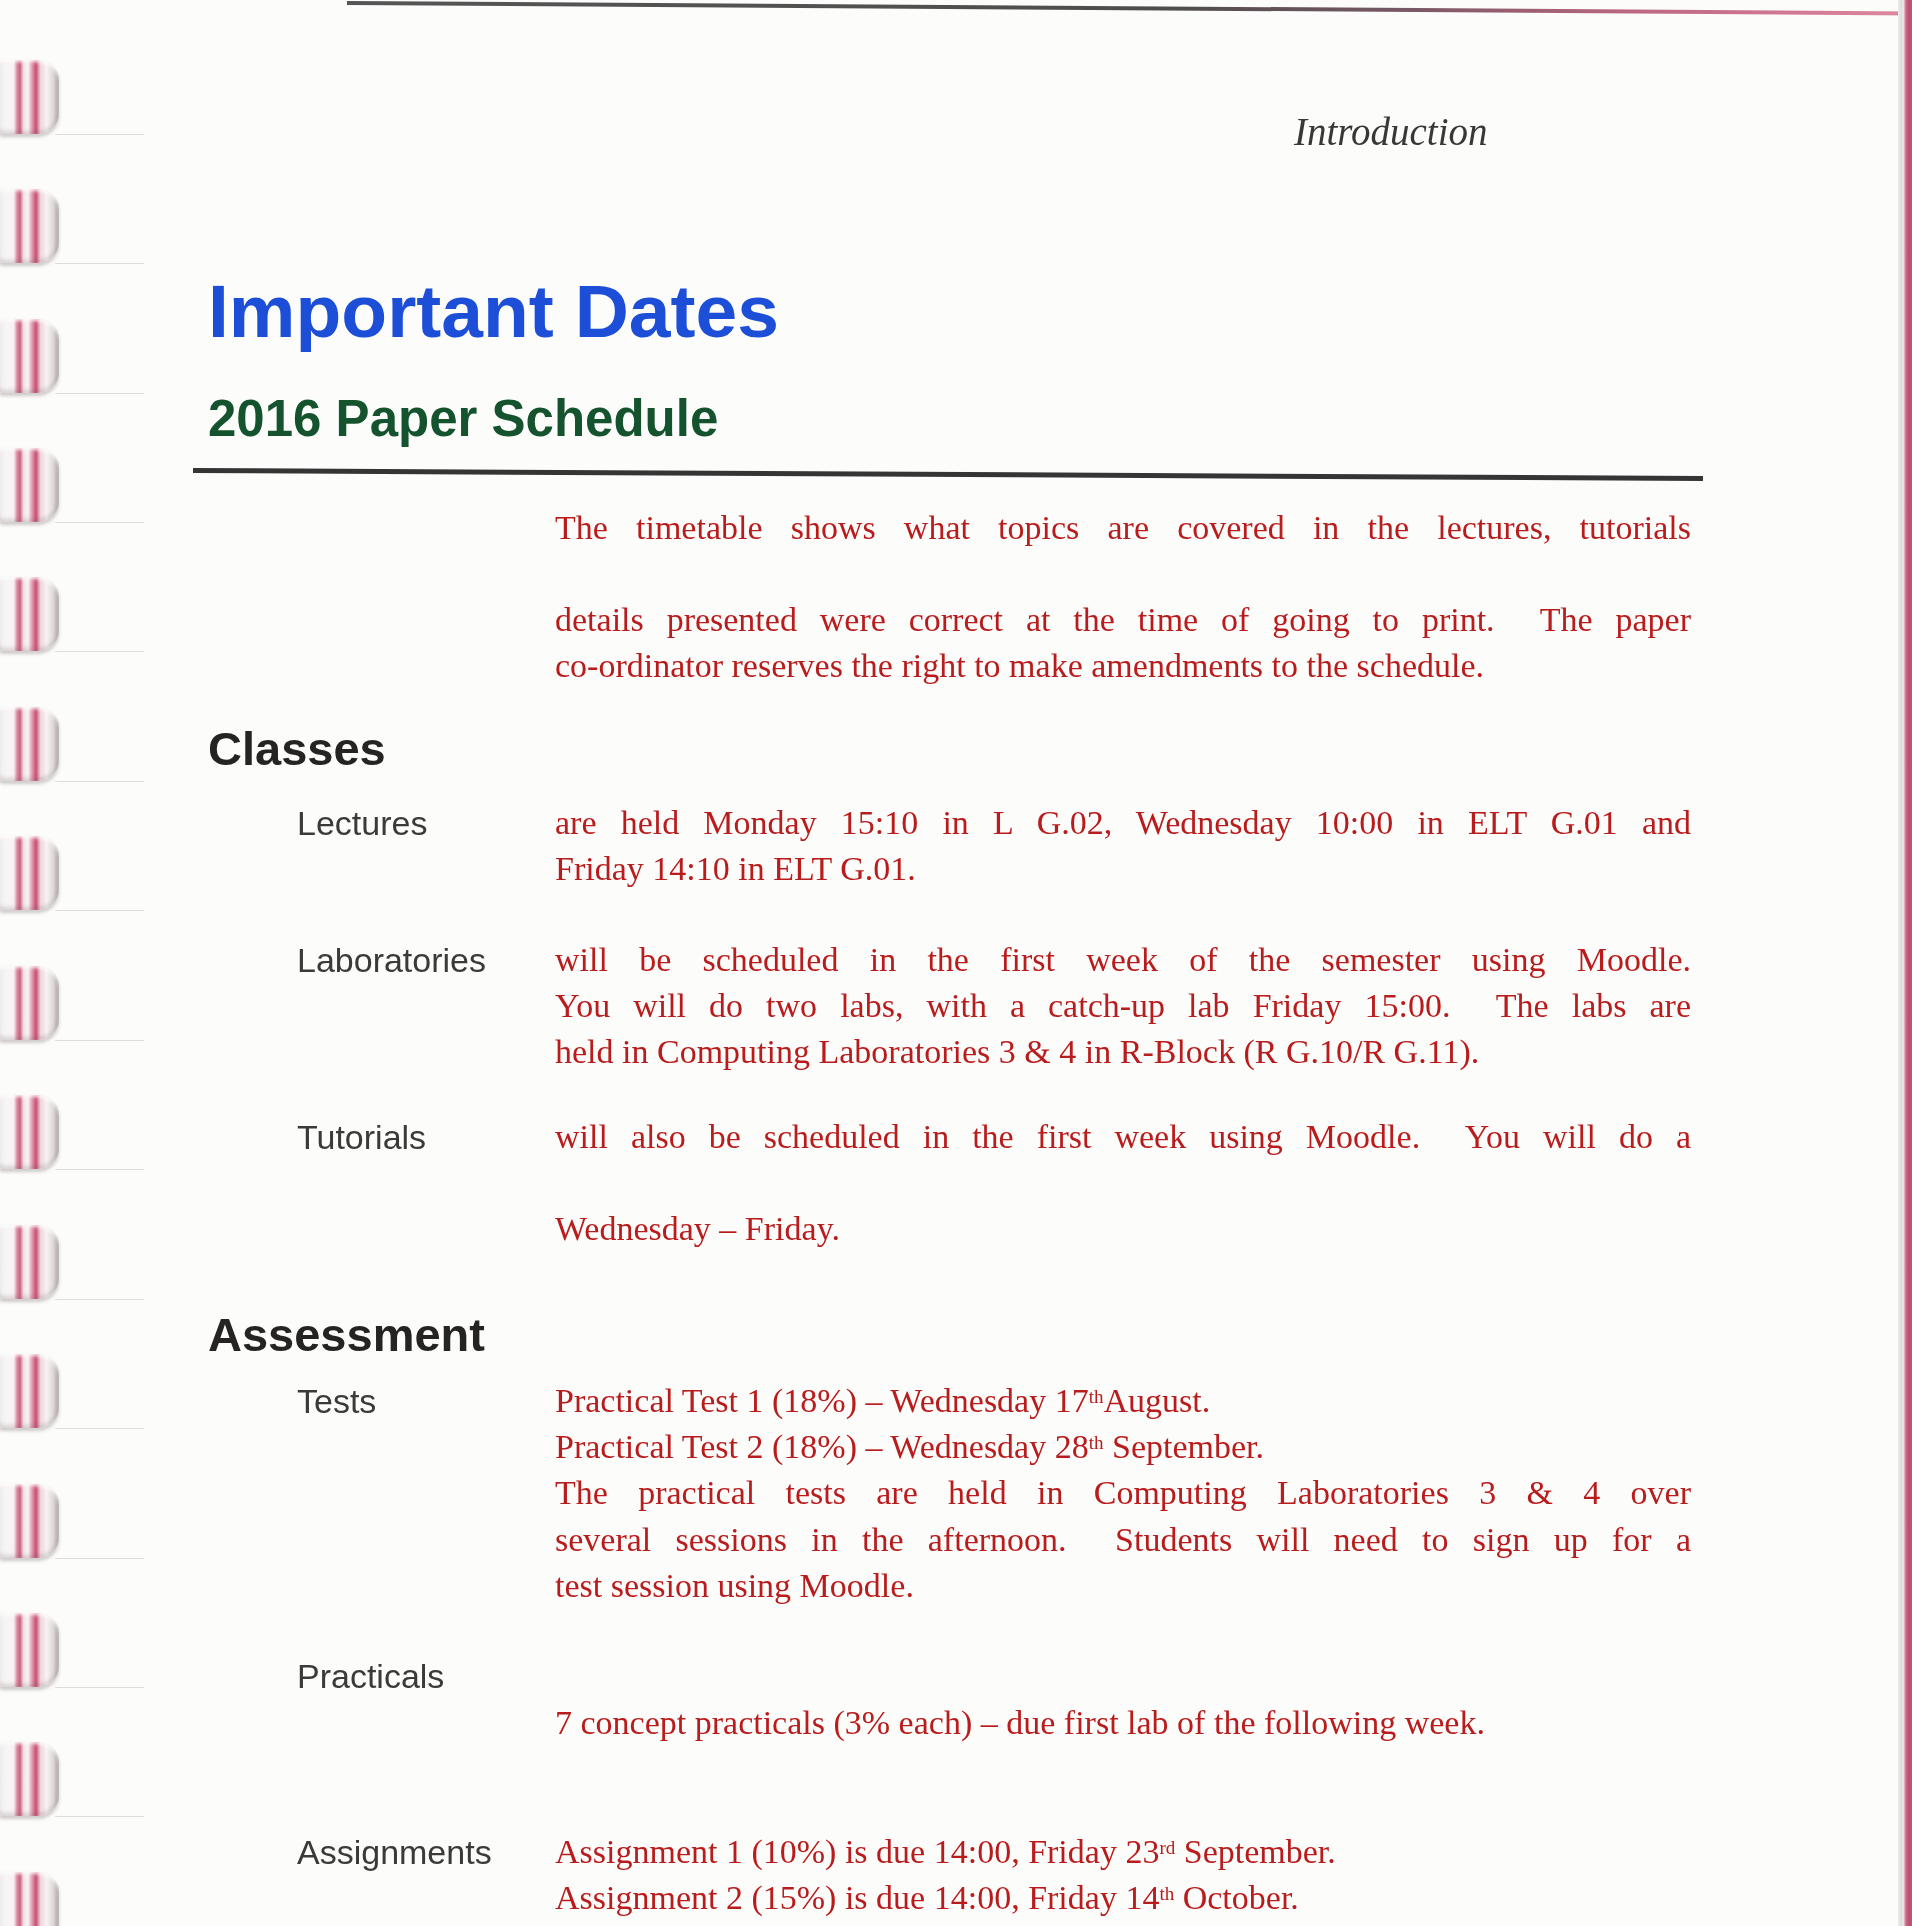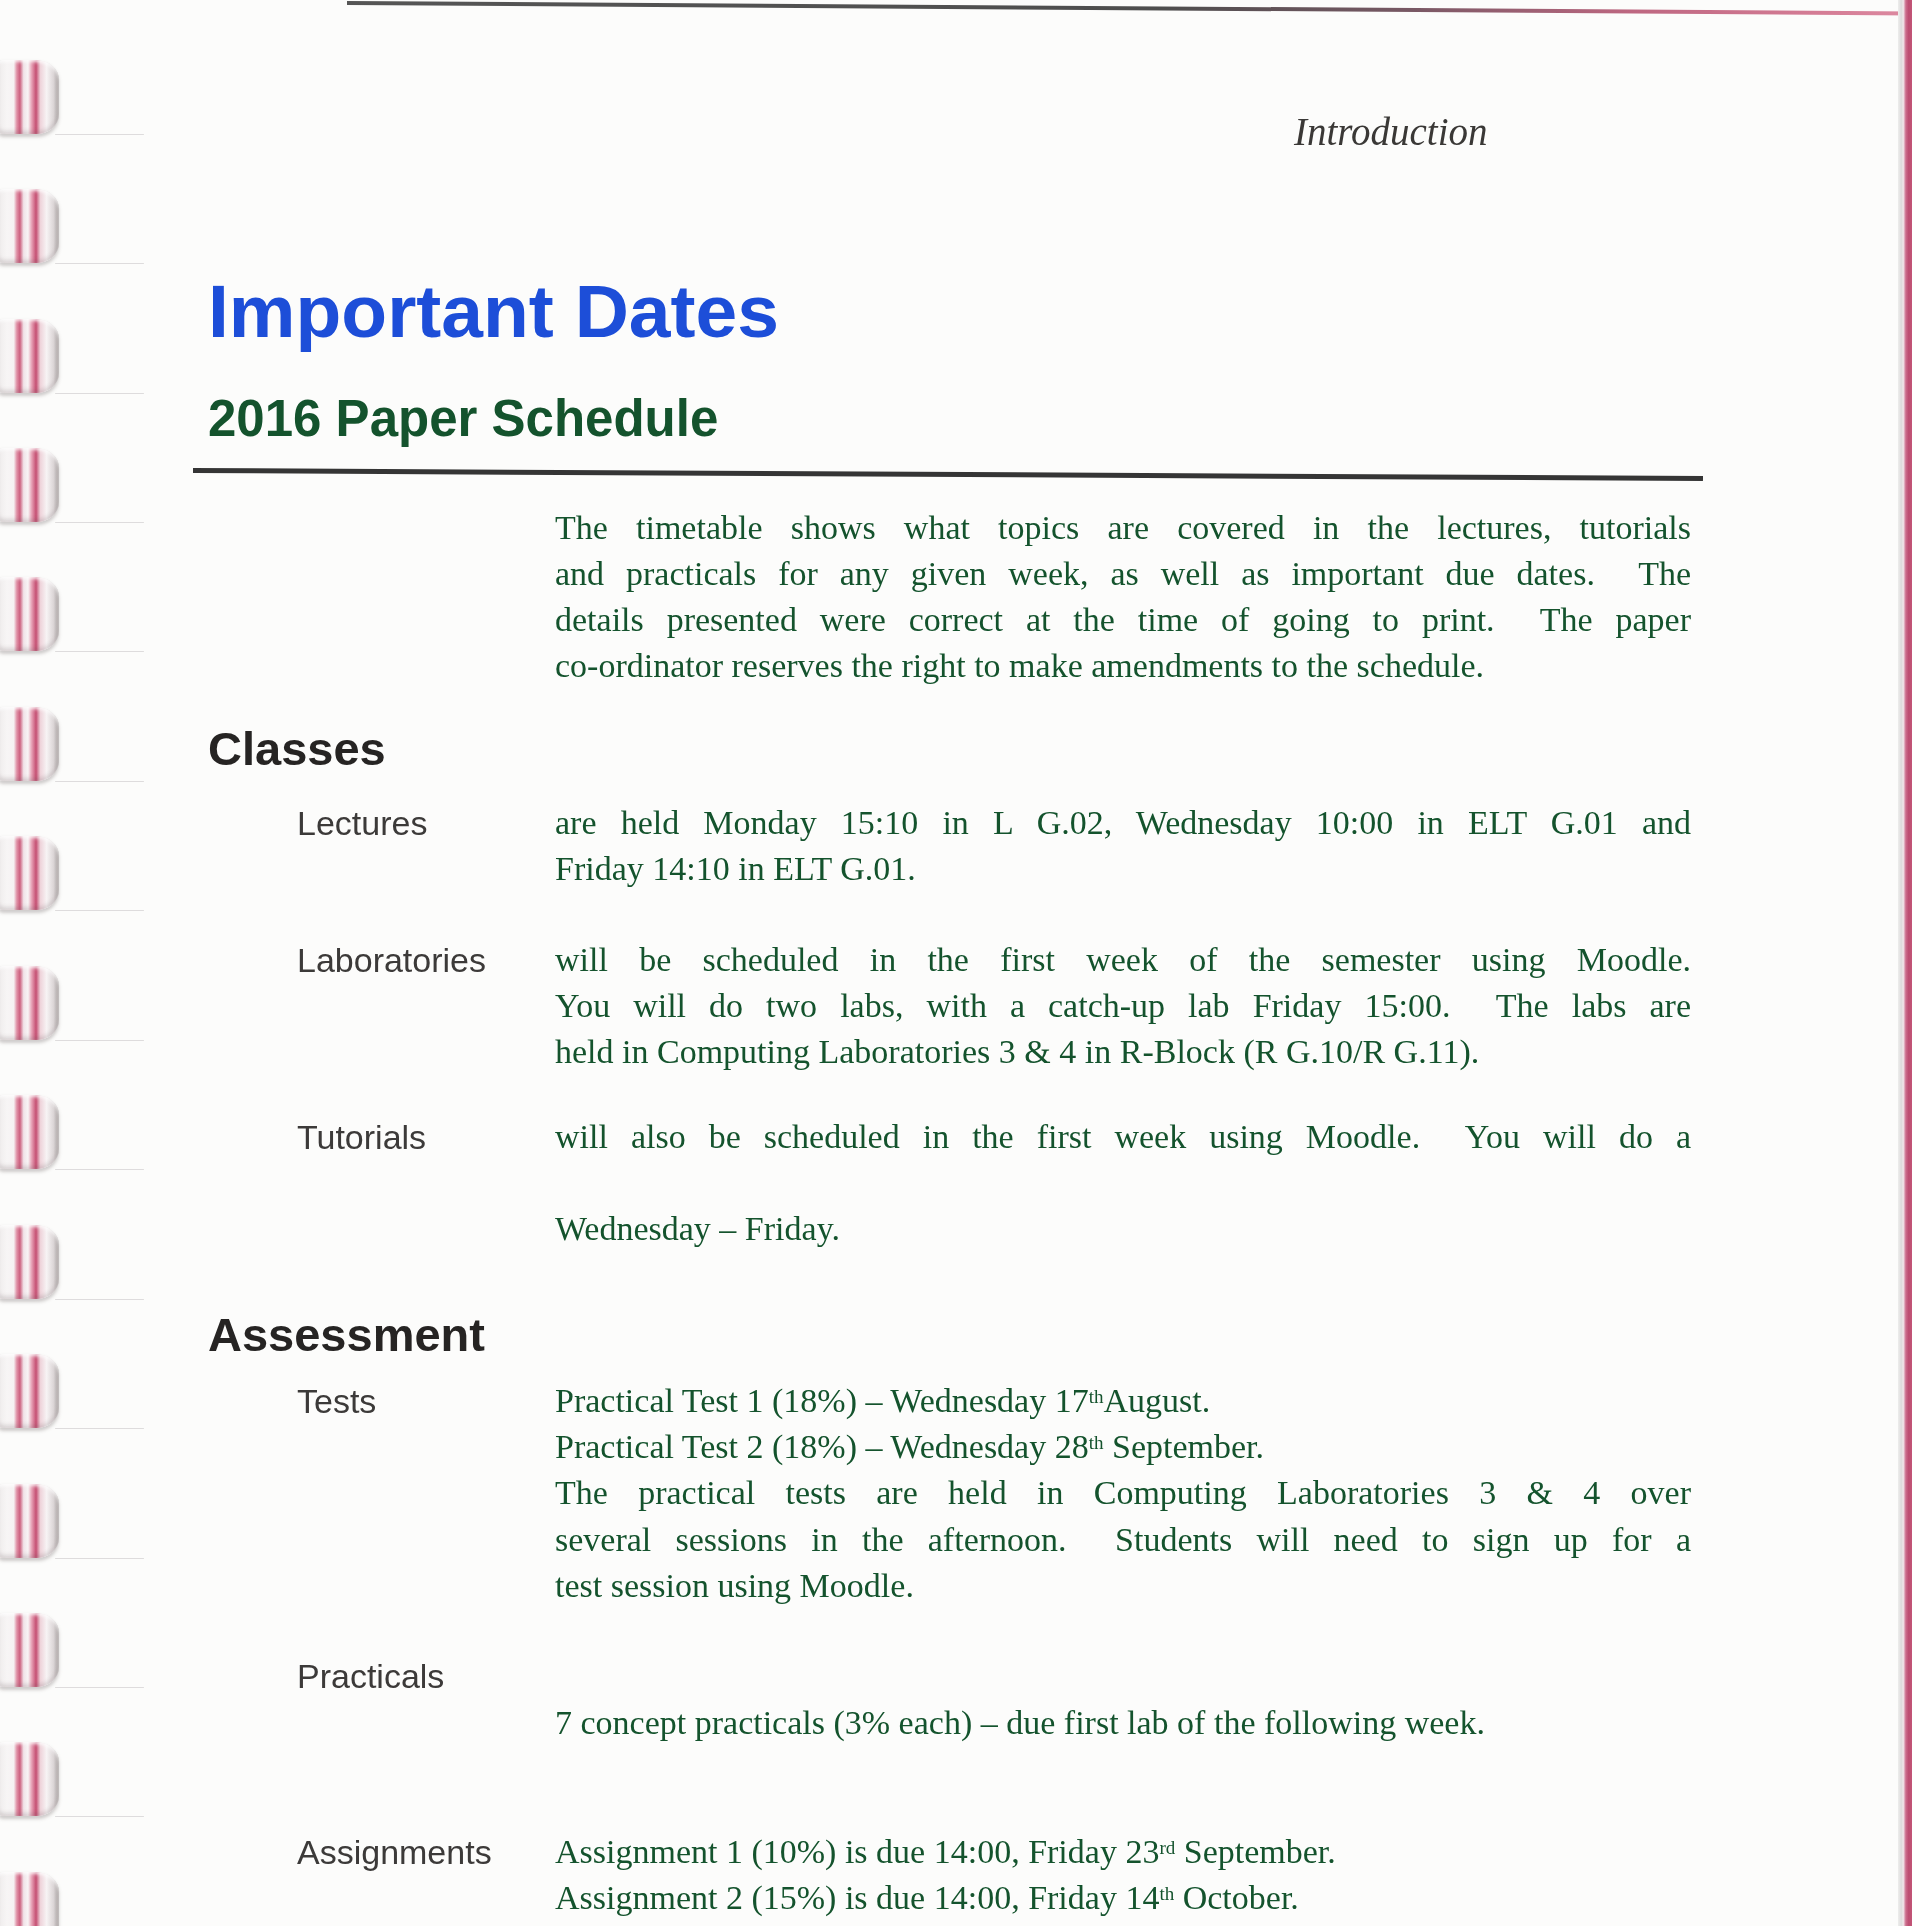--- a/index.html
+++ b/index.html
@@ -61,21 +61,21 @@
     top: 0; right: 0; width: 14px; height: 100%;
     background: linear-gradient(90deg, #ededec 0%, #dddcdc 24%, #f2e7ea 38%, #cc6d8c 56%, #bd4e72 76%, #c25577 100%);
   }
   .serif-line {
     position: absolute;
     left: 555px;
     width: 1136px;
     font-size: 34px;
     line-height: 42px;
     white-space: pre-wrap;
-    color: #14532d;
+    color: #b91c1c;
   }
   .just { text-align: justify; text-align-last: justify; text-justify: inter-word; }
   .sup { font-size: .56em; position: relative; top: -.48em; }
   .heading {
     position: absolute;
     left: 208px;
     font-family: "Liberation Sans", "DejaVu Sans", sans-serif;
     font-weight: bold;
     font-size: 47px;
     line-height: 56px;
@@ -154,21 +154,20 @@
   <div id="top-edge"></div>
   <div id="right-edge"></div>
 
   <div id="running-header">Introduction</div>
 
   <div id="page-title">Important Dates</div>
   <div id="page-subtitle">2016 Paper Schedule</div>
   <div id="title-rule"></div>
 
   <div class="serif-line just" style="top:507px">The timetable shows what topics are covered in the lectures, tutorials</div>
-  <div class="serif-line just" style="top:553px">and practicals for any given week, as well as important due dates.  The</div>
   <div class="serif-line just" style="top:599px">details presented were correct at the time of going to print.  The paper</div>
   <div class="serif-line" style="top:645px">co-ordinator reserves the right to make amendments to the schedule.</div>
 
   <div class="heading" style="top:721px">Classes</div>
 
   <div class="item-label" style="top:802px">Lectures</div>
   <div class="serif-line just" style="top:802px">are held Monday 15:10 in L G.02, Wednesday 10:00 in ELT G.01 and</div>
   <div class="serif-line" style="top:848px">Friday 14:10 in ELT G.01.</div>
 
   <div class="item-label" style="top:939px">Laboratories</div>

